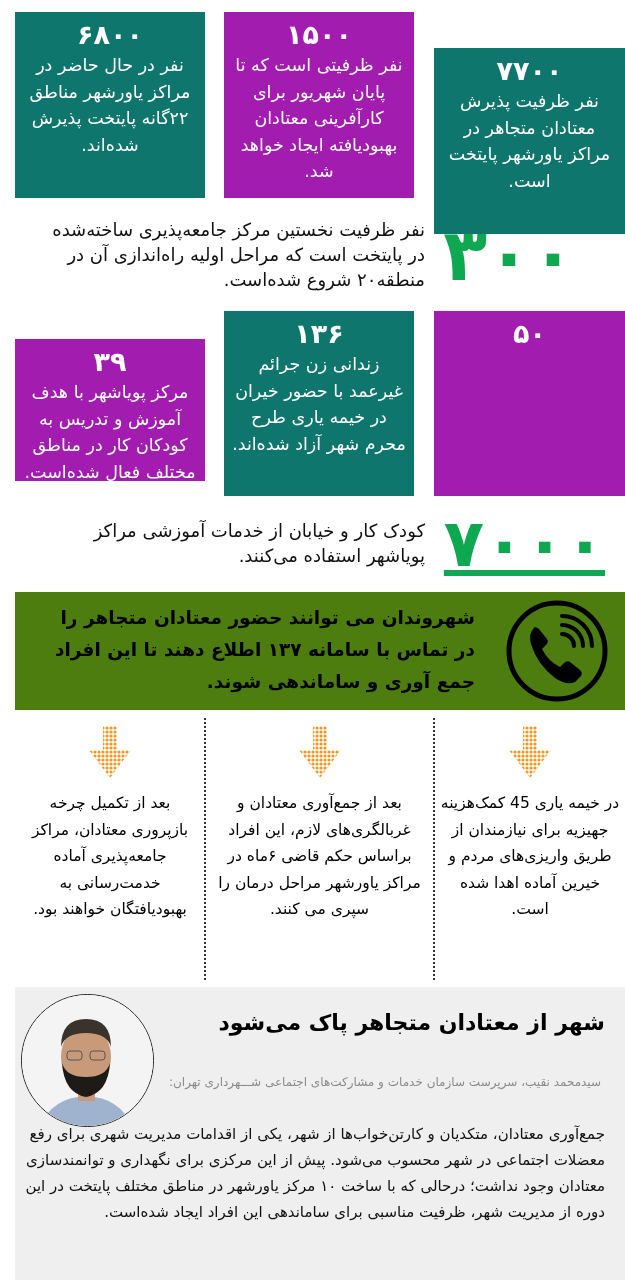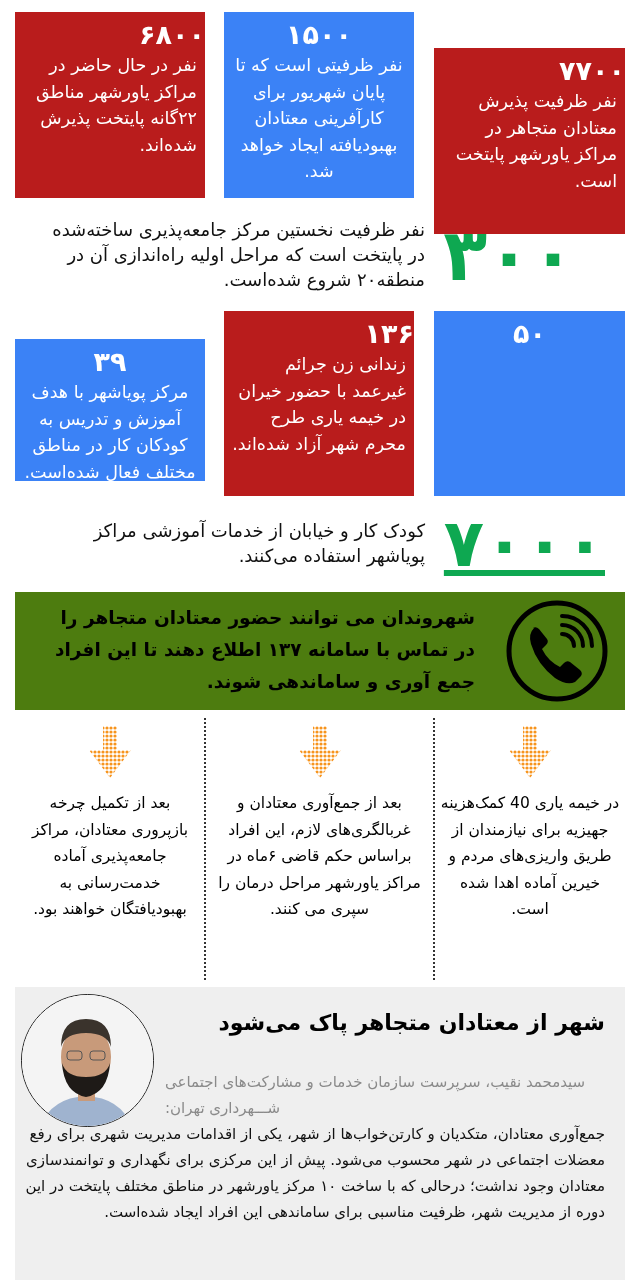--- a/index.html
+++ b/index.html
@@ -1,41 +1,41 @@
 <!DOCTYPE html>
 <html><head>
 <meta charset="utf-8">
 <style>
   * { box-sizing: border-box; margin: 0; padding: 0; }
   html, body { width: 625px; height: 1280px; background: #ffffff; overflow: hidden; }
   body { position: relative; font-family: "DejaVu Sans", sans-serif; color: #111; direction: rtl; }
 
   .box { position: absolute; color: #fff; text-align: center; padding-top: 6px; }
-  .box.black { background: #b91c1c; text-align: right; }
-  .box.green { background: #3b82f6; }
+  .box.black { background: #0f766e; }
+  .box.green { background: #a21caf; }
   .box .num { display: block; font-family: "DejaVu Sans", sans-serif; font-weight: bold; font-size: 27px; line-height: 34px; direction: ltr; }
   .box .txt { display: block; font-size: 17.5px; line-height: 26.5px; padding: 0 8px; }
 
   .big-row { position: absolute; left: 0; width: 625px; }
   .big-num { position: absolute; color: #0ea851; font-weight: bold; font-family: "DejaVu Sans", sans-serif; direction: ltr; letter-spacing: 2px; }
   .big-txt { position: absolute; font-size: 18px; line-height: 25px; text-align: right; color: #111; }
 
   .banner { position: absolute; left: 15px; top: 592px; width: 610px; height: 118px; background: #4d7c0f; }
   .banner .btxt { position: absolute; right: 150px; top: 10px; width: 440px; font-size: 18.5px; line-height: 32px; color: #000; text-align: right; font-weight: bold; }
   .banner .phone { position: absolute; right: 15px; top: 6px; width: 106px; height: 106px; }
 
   .col { position: absolute; top: 720px; height: 262px; text-align: center; }
   .col .arrow { display: block; margin: 6px auto 0; width: 42px; height: 52px; }
   .col .ctxt { display: block; font-size: 15.5px; line-height: 26.5px; margin-top: 12px; color: #000; }
   .divider { position: absolute; top: 718px; height: 262px; border-left: 2px dotted #333; width: 0; }
 
   .interview { position: absolute; left: 15px; top: 987px; width: 610px; height: 293px; background: #efefef; }
   .photo { position: absolute; left: 6px; top: 7px; width: 133px; height: 133px; border-radius: 50%; border: 1.5px solid #222; background: #fff; overflow: hidden; }
   .headline { position: absolute; right: 20px; top: 23px; font-size: 22px; font-weight: bold; color: #000; text-align: right; }
-  .author { position: absolute; right: 20px; top: 82px; width: 440px; font-size: 15px; line-height: 26px; color: #8a8a8a; text-align: left; }
+  .author { position: absolute; right: 20px; top: 82px; width: 440px; font-size: 12px; line-height: 26px; color: #8a8a8a; text-align: center; }
   .body-txt { position: absolute; right: 20px; top: 108px; width: 580px; font-size: 15px; line-height: 26px; color: #111; text-align: right; }
 </style>
 </head>
 <body>
 
 <div class="box black" style="left:434px; top:12px; width:191px; height:186px;margin-top:36px;">
   <span class="num">۷۷۰۰</span>
   <span class="txt">نفر ظرفیت پذیرش معتادان متجاهر در مراکز یاورشهر پایتخت است.</span>
 </div>
 <div class="box green" style="left:224px; top:12px; width:190px; height:186px;">
@@ -87,21 +87,21 @@
 
 <div class="col" style="left:440px; width:180px;">
   <svg class="arrow" viewBox="0 0 42 52">
     <defs>
         <pattern id="dots1" width="4" height="4" patternUnits="userSpaceOnUse">
           <circle cx="2" cy="2" r="1.6" fill="#f7941d"></circle>
         </pattern>
       </defs>
     <path d="M14 0 h14 v24 h14 l-21 28 l-21 -28 h14 z" fill="url(#dots1)"></path>
   </svg>
-  <span class="ctxt">در خیمه یاری 40 کمک‌هزینه جهیزیه برای نیازمندان از طریق واریزی‌های مردم و خیرین آماده اهدا شده است.</span>
+  <span class="ctxt">در خیمه یاری 45 کمک‌هزینه جهیزیه برای نیازمندان از طریق واریزی‌های مردم و خیرین آماده اهدا شده است.</span>
 </div>
 <div class="col" style="left:212px; width:215px;">
   <svg class="arrow" viewBox="0 0 42 52">
     <defs>
         <pattern id="dots2" width="4" height="4" patternUnits="userSpaceOnUse">
           <circle cx="2" cy="2" r="1.6" fill="#f7941d"></circle>
         </pattern>
       </defs>
     <path d="M14 0 h14 v24 h14 l-21 28 l-21 -28 h14 z" fill="url(#dots2)"></path>
   </svg>

